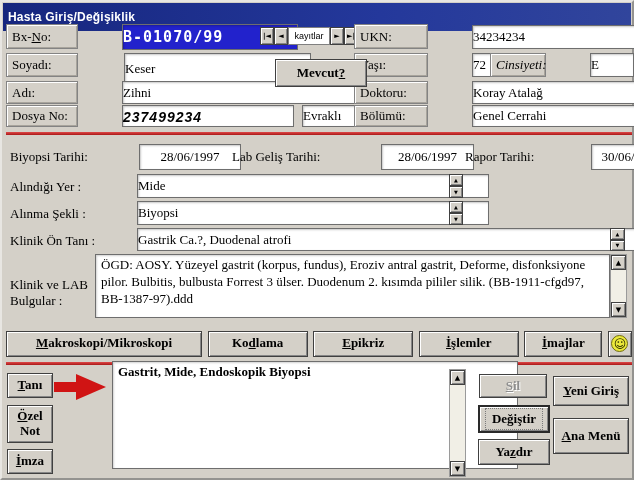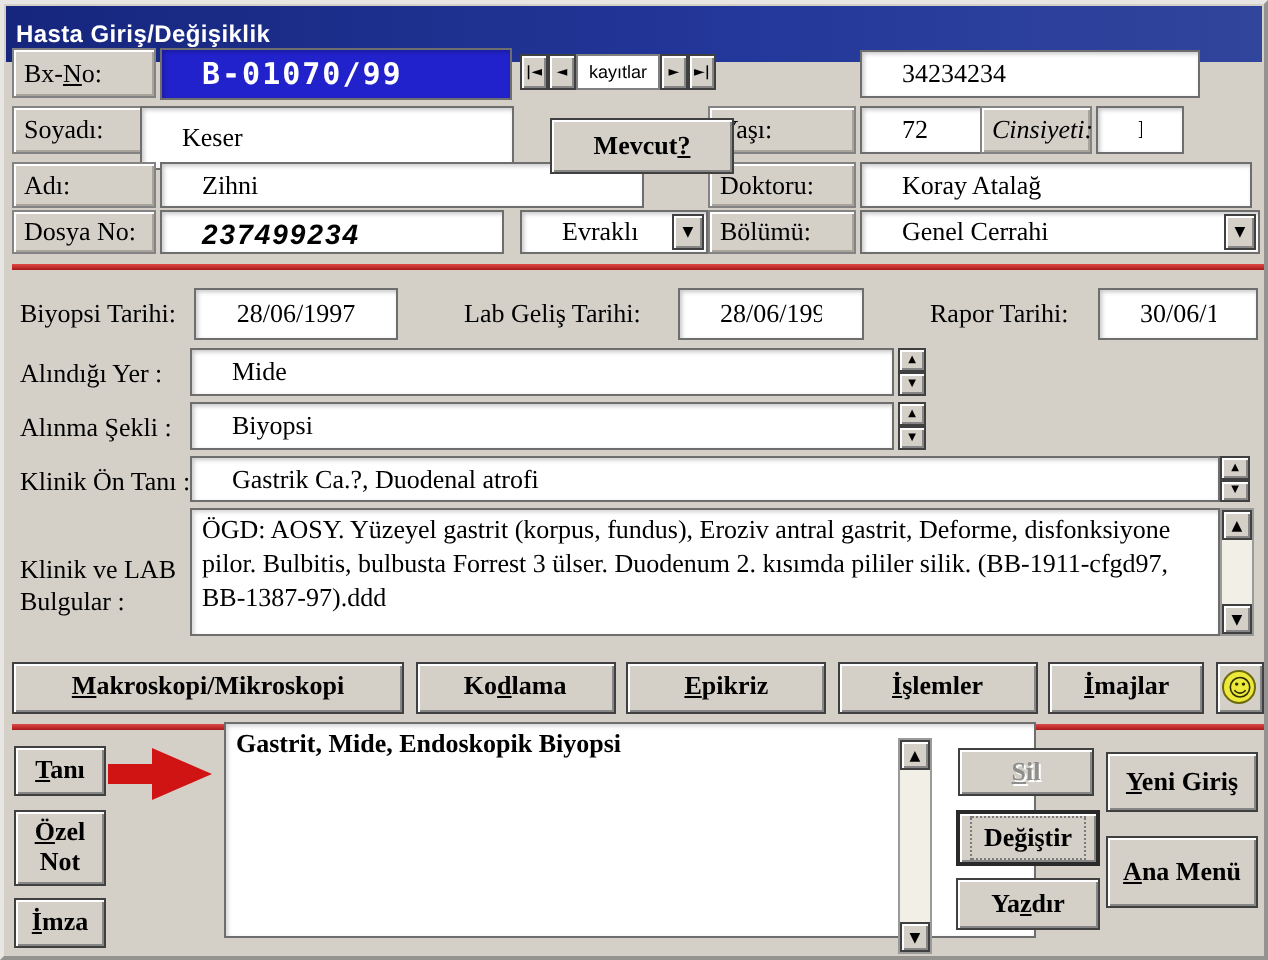--- a/index.html
+++ b/index.html
@@ -17,21 +17,21 @@
   .lbl3d {
     position:absolute; background:#d4d0c8; border:1px solid #838383;
     box-shadow:inset 1px 1px 0 #ffffff, inset -1px -1px 0 #a8a49c;
     display:flex; align-items:center; padding-left:5px;
     font:13px "Liberation Serif",serif; white-space:nowrap;
   }
   .plbl { position:absolute; font:13px "Liberation Serif",serif; white-space:nowrap; }
   .sunken {
     position:absolute; background:#fff; border:1px solid #6e6e6e;
     box-shadow:inset 1px 1px 2px rgba(0,0,0,.22);
-    font:13px "Liberation Serif",serif; padding:2px 20px; overflow:hidden; white-space:nowrap;
+    font:13px "Liberation Serif",serif; padding:2px 0; overflow:hidden; white-space:nowrap;margin-left:42px;
   }
   input.sunken { outline:none; color:#000; }
   .sel { background:#2222cc; color:#fff; font:bold 15px "DejaVu Sans Mono",monospace; letter-spacing:1px; padding-top:3px; }
   .dosya { font:bold italic 14px "Liberation Sans",sans-serif; letter-spacing:1px; padding-top:3px; }
   .btn {
     position:absolute; background:#d4d0c8; border:1px solid #404040;
     box-shadow:inset 1px 1px 0 #ffffff, inset -1px -1px 0 #868686;
     display:flex; align-items:center; justify-content:center;
     font:bold 13px "Liberation Serif",serif; cursor:default;
   }
@@ -103,24 +103,25 @@
       </div>
     <div class="navbox">kayıtlar</div>
     <div class="navbtn icon">
         <span>►</span>
       </div>
     <div class="navbtn icon">
         <span>►|</span>
       </div>
   </div>
 
+  <div class="lbl3d" style="left:352px;top:22px;width:74px;height:25px;">UKN:</div>
   <input class="sunken" style="left: 428px; top: 23px; width: 170px; height: 24px;" value="34234234">
 
   <div class="lbl3d" style="left:4px;top:51px;width:72px;height:24px;">Soyadı:</div>
-  <input class="sunken" style="left: 68px; top: 51px; width: 187px; height: 32px;" value="Keser">
+  <input class="sunken" style="left: 80px; top: 51px; width: 187px; height: 32px;" value="Keser">
   <div class="lbl3d" style="left:352px;top:51px;width:74px;height:24px;">Yaşı:</div>
   <input class="sunken" style="left: 428px; top: 51px; width: 68px; height: 24px;" value="72">
   <div class="lbl3d" style="left:488px;top:51px;width:56px;height:24px;font-style:italic;">Cinsiyeti:</div>
   <input class="sunken" style="left: 546px; top: 51px; width: 44px; height: 24px;" value="E">
 
   <div class="lbl3d" style="left:4px;top:79px;width:72px;height:23px;">Adı:</div>
   <input class="sunken" style="left: 78px; top: 79px; width: 242px; height: 23px;" value="Zihni">
   <div class="lbl3d" style="left:352px;top:79px;width:74px;height:23px;">Doktoru:</div>
   <input class="sunken" style="left: 428px; top: 79px; width: 196px; height: 23px;" value="Koray Atalağ">
 

